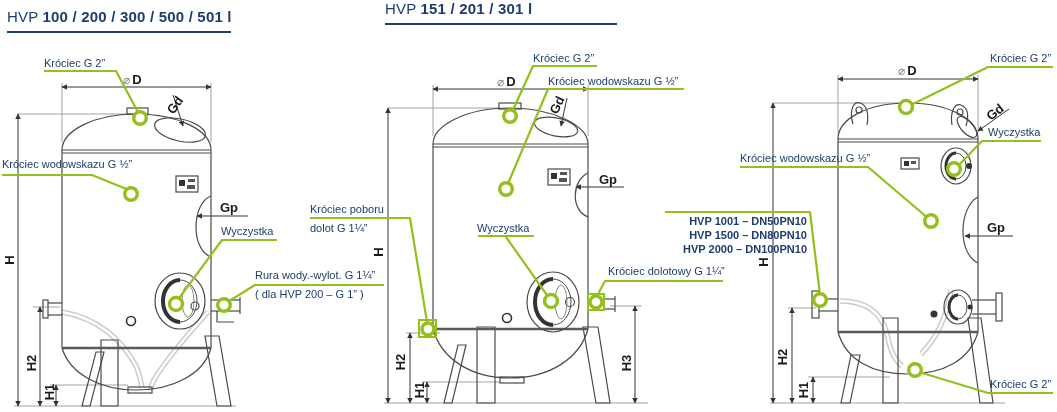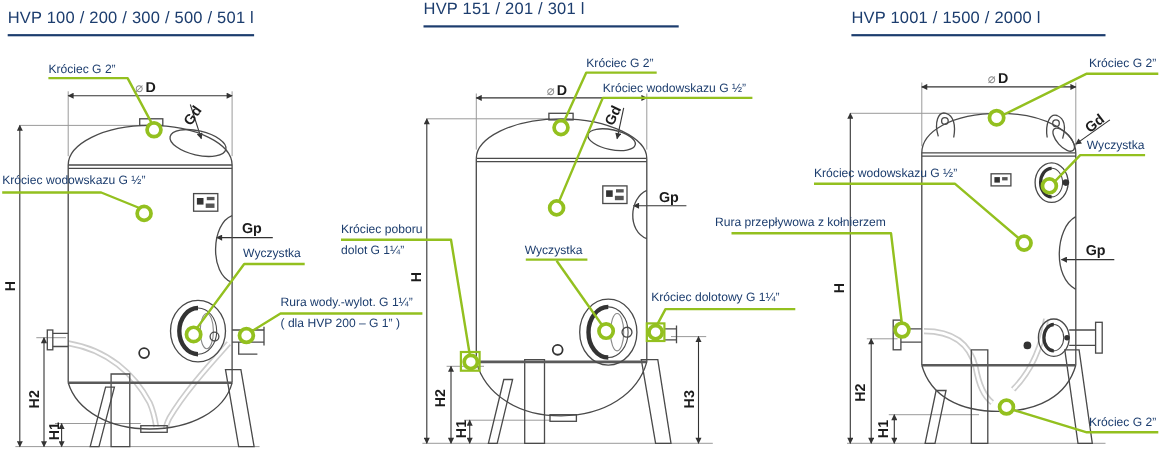--- a/index.html
+++ b/index.html
@@ -2,21 +2,21 @@
 <html><head>
 <meta charset="utf-8">
 <style>
   html,body{margin:0;padding:0;background:#fff;}
   .canvas{position:relative;width:1057px;height:412px;background:#ffffff;
           font-family:"Liberation Sans",sans-serif;overflow:hidden;}
   .canvas svg{position:absolute;left:0;top:0;}
   .title{position:absolute;color:#1C3D6E;font-size:15px;letter-spacing:.2px;
          border-bottom:2.5px solid #1C3D6E;padding-bottom:6px;white-space:nowrap;}
   .title .tb{font-weight:400;}
-  .title .tr{font-weight:400;margin-left:4px;}
+  .title .tr{font-weight:700;margin-left:4px;}
   .lbl{position:absolute;color:#1C3D6E;font-size:11px;font-weight:400;
        white-space:nowrap;line-height:13px;}
   .dim{position:absolute;color:#1b1b1b;font-size:13px;font-weight:700;white-space:nowrap;}
   .r90{transform:translate(-50%,-50%) rotate(-90deg);}
   .r55{transform:translate(-50%,-50%) rotate(-55deg);}
   .r65{transform:translate(-50%,-50%) rotate(-65deg);}
   .r38{transform:translate(-50%,-50%) rotate(-38deg);}
   .phi{color:#8a8a8a;font-weight:400;font-size:12px;margin-right:2px;}
   .rows{position:absolute;width:157px;text-align:right;color:#1C3D6E;
         font-size:11px;font-weight:700;line-height:14px;}
@@ -290,54 +290,55 @@
     <circle cx="915" cy="370" r="6.3"></circle>
   </g>
 </svg>
 
 <div class="title" style="left:7px;top:8px;width:224px">
   <span class="tb">HVP</span><span class="tr">100 / 200 / 300 / 500 / 501 l</span>
 </div>
 <div class="title" style="left:385px;top:0;width:232px">
   <span class="tb">HVP</span><span class="tr">151 / 201 / 301 l</span>
 </div>
-<div class="title" style="left:774px;top:8px;width:231px">
-  <span class="tb">HVP</span><span class="tr">1001 / 1500 / 2000 l</span>
-</div>
 
 <div class="lbl" style="left:44px;top:57px">Króciec G 2”</div>
 <div class="lbl" style="left:2px;top:158px">Króciec wodowskazu G ½”</div>
 <div class="lbl" style="left:221px;top:225px">Wyczystka</div>
 <div class="lbl" style="left:255px;top:269px">Rura wody.-wylot. G 1¼”</div>
 <div class="lbl" style="left:255px;top:288px">( dla HVP 200 – G 1” )</div>
 <div class="dim" style="left:123px;top:72px"><span class="phi">⌀</span><span>D</span></div>
 <div class="dim r55" style="left:175px;top:105px">Gd</div>
 <div class="dim" style="left:220px;top:200px">Gp</div>
 <div class="dim r90" style="left:9px;top:260px">H</div>
 <div class="dim r90" style="left:31px;top:363px">H2</div>
 <div class="dim r90" style="left:49px;top:392px">H1</div>
 
 <div class="lbl" style="left:533px;top:52px">Króciec G 2”</div>
 <div class="lbl" style="left:548px;top:75px">Króciec wodowskazu G ½”</div>
 <div class="lbl" style="left:310px;top:203px">Króciec poboru</div>
 <div class="lbl" style="left:310px;top:222px">dolot G 1¼”</div>
 <div class="lbl" style="left:477px;top:222px">Wyczystka</div>
-<div class="lbl" style="left:592px;top:265px">Króciec dolotowy G 1¼”</div>
+<div class="lbl" style="left:608px;top:265px">Króciec dolotowy G 1¼”</div>
 <div class="dim" style="left:497px;top:74px"><span class="phi">⌀</span><span>D</span></div>
 <div class="dim r65" style="left:557px;top:105px">Gd</div>
 <div class="dim" style="left:599px;top:172px">Gp</div>
 <div class="dim r90" style="left:378px;top:252px">H</div>
 <div class="dim r90" style="left:400px;top:362px">H2</div>
 <div class="dim r90" style="left:419px;top:390px">H1</div>
 <div class="dim r90" style="left:626px;top:363px">H3</div>
 
 <div class="lbl" style="left:990px;top:52px">Króciec G 2”</div>
 <div class="lbl" style="left:988px;top:126px">Wyczystka</div>
 <div class="lbl" style="left:740px;top:152px">Króciec wodowskazu G ½”</div>
-<div class="lbl" style="left:650px;top:196px">Rura przepływowa z kołnierzem</div>
+<div class="rows" style="left:650px;top:214px">
+  <div>HVP 1001 – DN50PN10</div>
+  <div>HVP 1500 – DN80PN10</div>
+  <div>HVP 2000 – DN100PN10</div>
+</div>
 <div class="lbl" style="left:990px;top:378px">Króciec G 2”</div>
 <div class="dim" style="left:898px;top:63px"><span class="phi">⌀</span><span>D</span></div>
 <div class="dim r38" style="left:995px;top:112px">Gd</div>
 <div class="dim" style="left:987px;top:220px">Gp</div>
 <div class="dim r90" style="left:763px;top:262px">H</div>
 <div class="dim r90" style="left:782px;top:357px">H2</div>
 <div class="dim r90" style="left:803px;top:390px">H1</div>
 
 </div>
 

